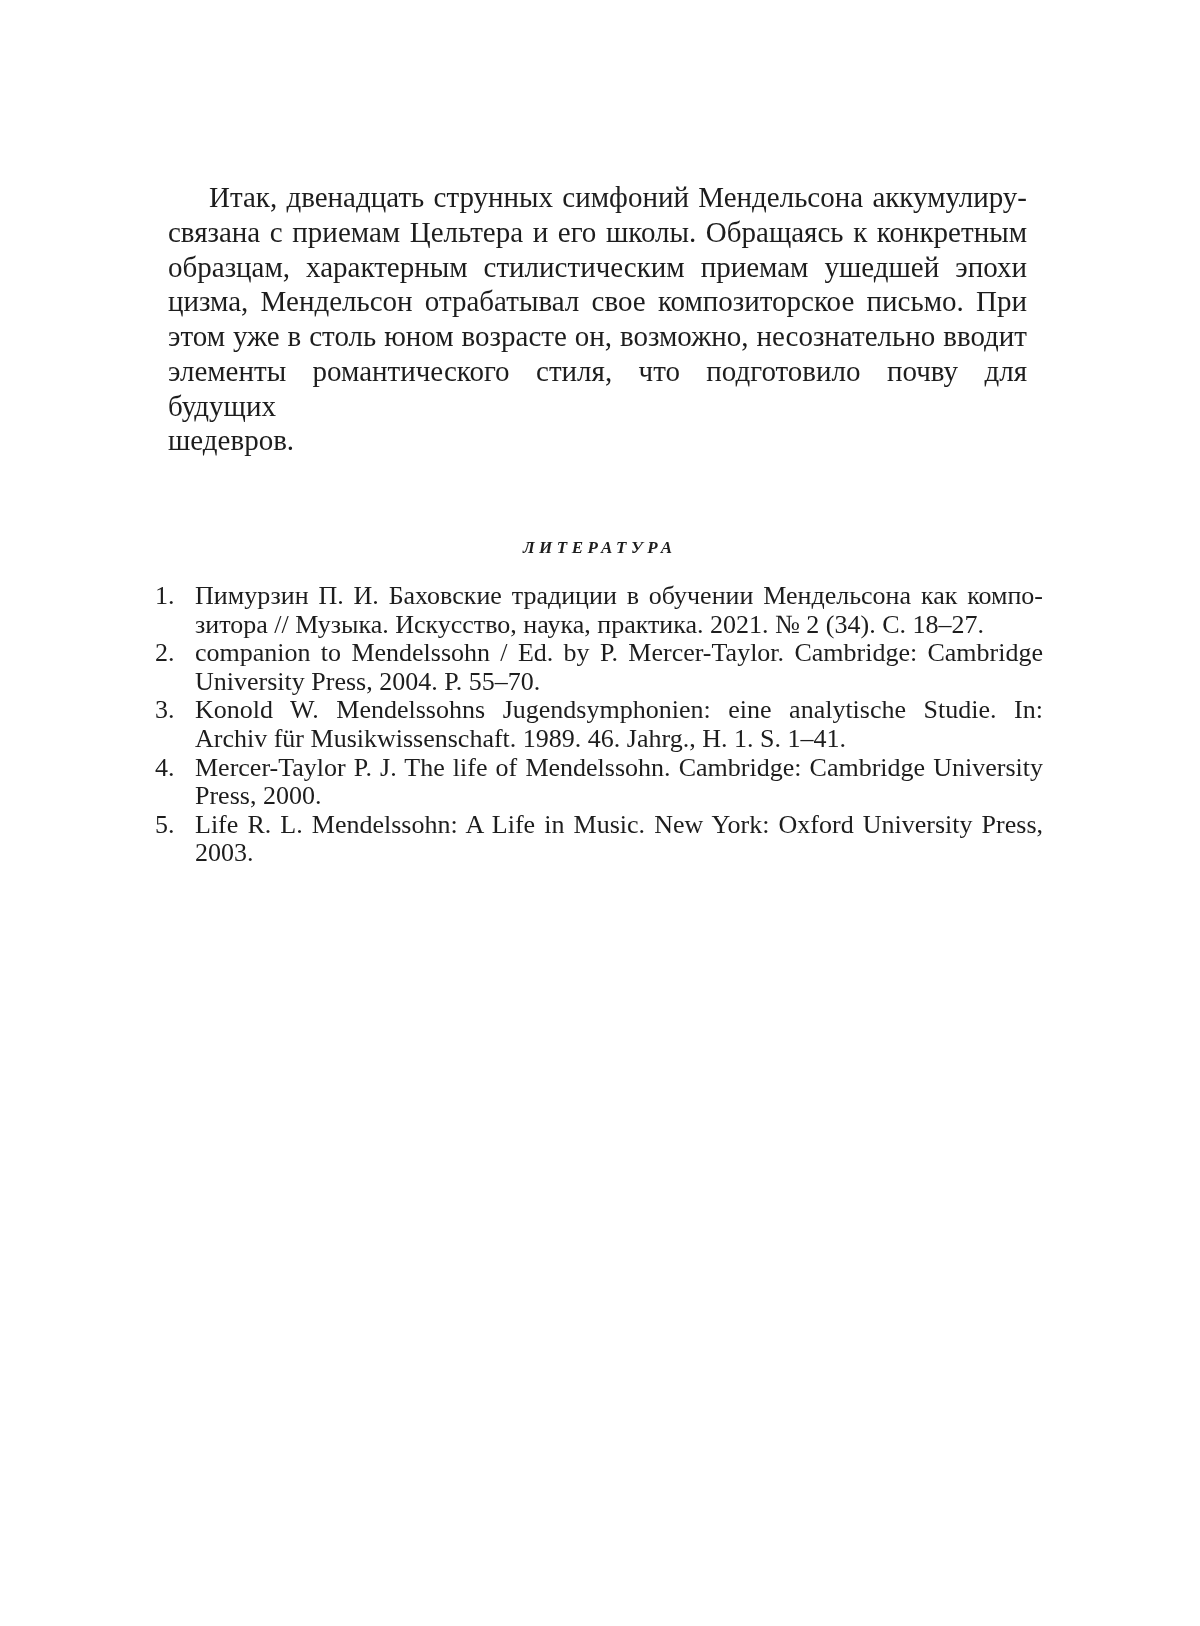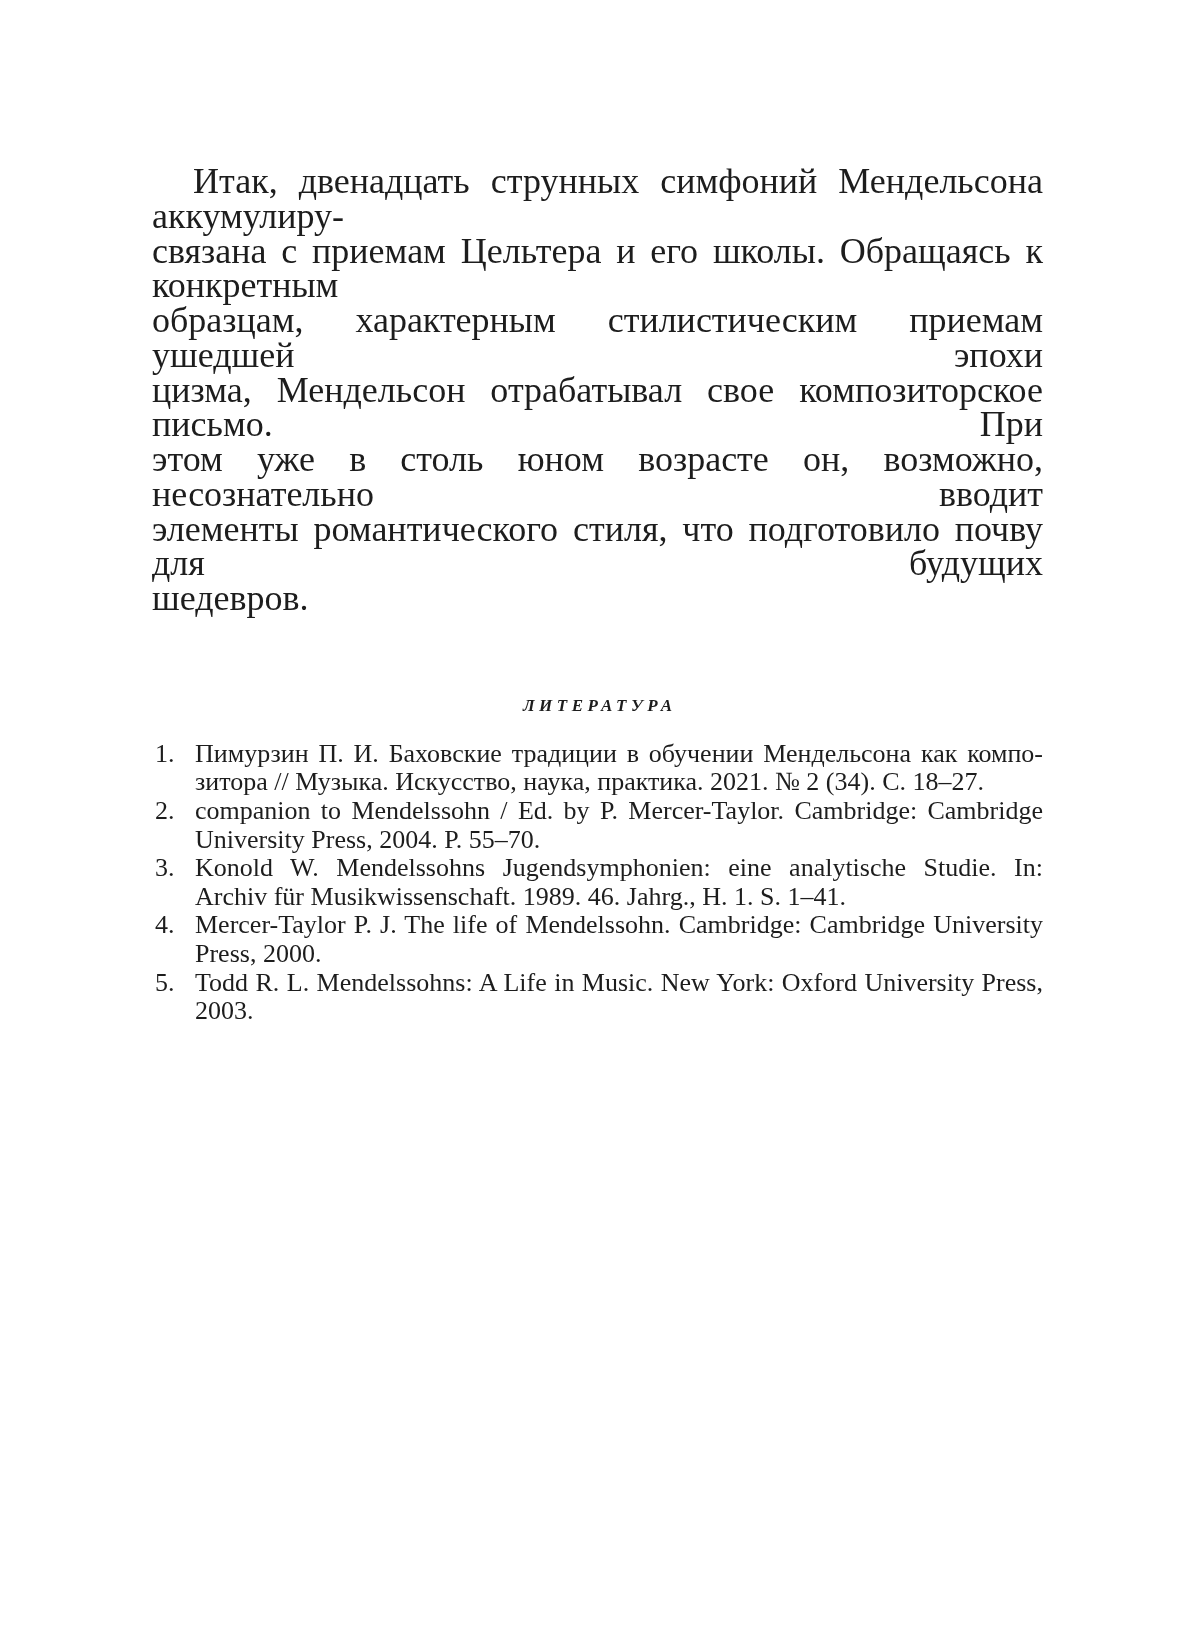--- a/index.html
+++ b/index.html
@@ -17,22 +17,22 @@
     color: #1d1d1d;
   }
   .content {
     position: absolute;
     left: 152px;
     top: 164px;
     width: 891px;
   }
   
   .paragraph {
-    margin: 0;
-    font-size: 36px;
+    margin: 16px;
+    font-size: 29px;
     line-height: 34.75px;
   }
   .pline {
     display: block;
     text-align: justify;
     text-align-last: justify;
     white-space: normal;
   }
   .pline.first { text-indent: 41px; }
   .pline.last  { text-align-last: left; }
@@ -120,20 +120,20 @@
         <li class="bib-item">
           <span class="bib-num">4.</span>
           <span class="bib-lines">
             <span class="bline">Mercer-Taylor P. J. The life of Mendelssohn. Cambridge: Cambridge University</span>
             <span class="bline last">Press, 2000.</span>
           </span>
         </li>
         <li class="bib-item">
           <span class="bib-num">5.</span>
           <span class="bib-lines">
-            <span class="bline">Todd R. L. Mendelssohns: A Life in Music. New York: Oxford University Press,</span>
+            <span class="bline">Life R. L. Mendelssohn: A Life in Music. New York: Oxford University Press,</span>
             <span class="bline last">2003.</span>
           </span>
         </li>
       </ol>
 
   </main>
 </div>
 
 </body></html>

